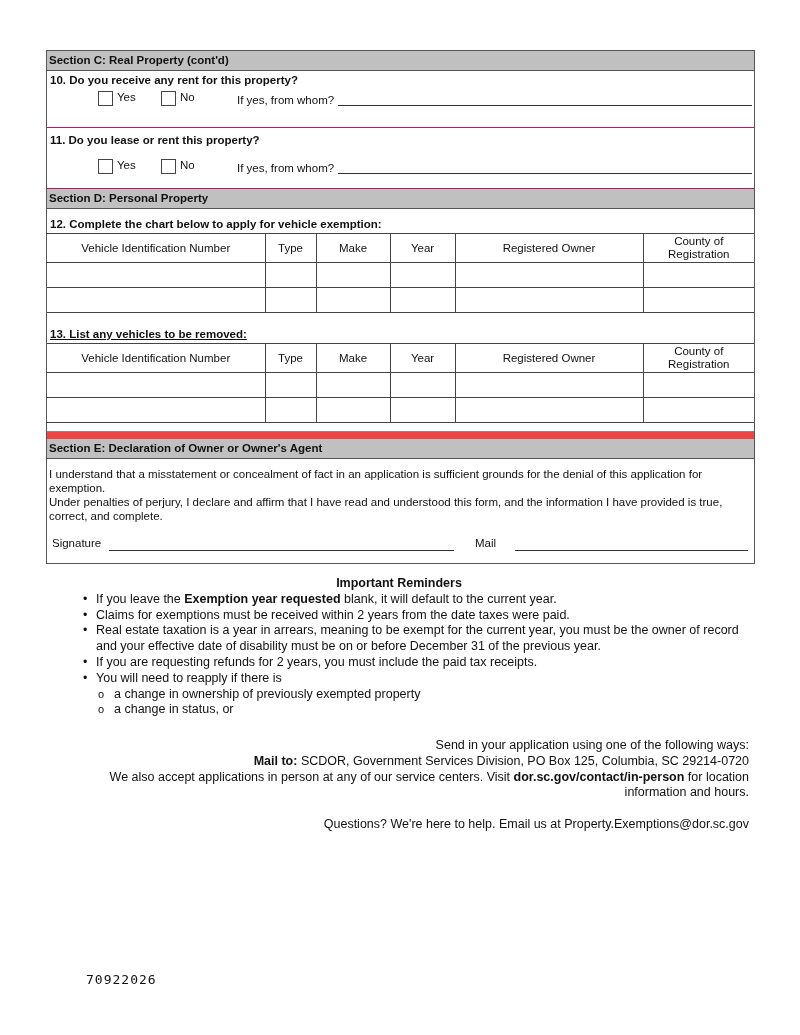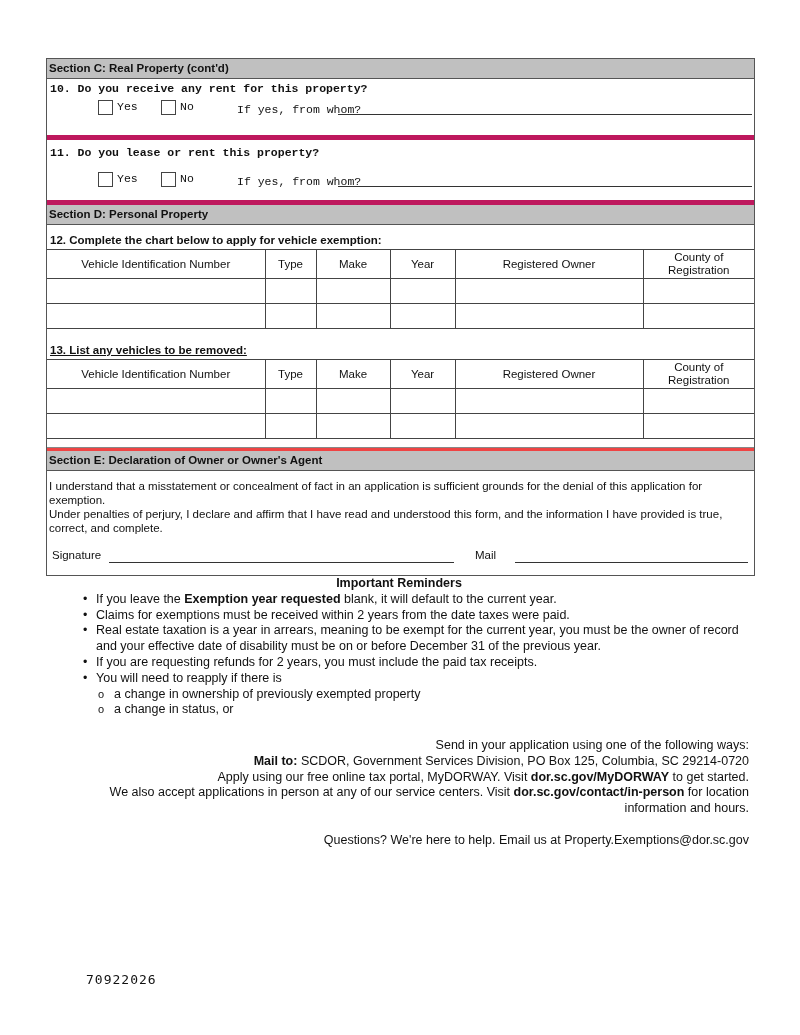--- a/index.html
+++ b/index.html
@@ -1,19 +1,19 @@
 <!DOCTYPE html>
 <html><head>
 <meta charset="utf-8">
 <style>
   html, body { margin:0; padding:0; background:#fff; }
   body { width:800px; height:1035px; position:relative; font-family:"Liberation Sans", sans-serif; color:#111; }
-  .form { position:absolute; left:46px; top:58px; width:707px; border:1px solid #555; border-bottom:1px solid #555; }
+  .form { position:absolute; left:46px; top:50px; width:707px; border:1px solid #555; border-bottom:1px solid #555; }
   .sect-head { background:#c0c0c0; font-weight:bold; font-size:11.5px; padding:3px 2px; border-bottom:1px solid #555; height:13px; line-height:13px; }
-  .block { position:relative; border-bottom:5px solid #be185d;font-family:Liberation Mono, monospace; }
+  .block { position:relative; border-bottom:1px solid #be185d; }
   .q { font-weight:bold; font-size:11.5px; padding:3px 3px; }
   .cbrow { position:relative; height:22px; font-size:11.5px; }
   .cb { position:absolute; width:13px; height:13px; border:1px solid #444; background:#fff; }
   .cblabel { position:absolute; }
   .fromlabel { position:absolute; left:190px; }
   .fromline { position:absolute; left:291px; right:2px; border-bottom:1px solid #333; height:12px; }
   table.veh { border-collapse:collapse; width:100%; font-size:11.5px; }
   table.veh th { font-weight:normal; border:1px solid #444; height:28px; text-align:center; padding:0 2px; line-height:13px; }
   table.veh td { border:1px solid #444; height:22px; }
   table.veh tr > :first-child { border-left:none; }
@@ -133,21 +133,21 @@
         <td></td>
         <td></td>
         <td></td>
         <td></td>
       </tr>
     </tbody>
       </table>
     <div style="height:8px;border-bottom:1px solid #888;"></div>
   </div>
 
-  <div class="sect-head" style="border-top:3px solid #ef4444;">Section E: Declaration of Owner or Owner's Agent</div>
+  <div class="sect-head" style="border-top:7px solid #ef4444;">Section E: Declaration of Owner or Owner's Agent</div>
   <div class="decl">
     <div>I understand that a misstatement or concealment of fact in an application is sufficient grounds for the denial of this application for exemption.</div>
     <div>Under penalties of perjury, I declare and affirm that I have read and understood this form, and the information I have provided is true, correct, and complete.</div>
   </div>
   <div class="sigrow">
     <span style="position:absolute;left:5px;top:14px;">Signature</span>
     <span style="position:absolute;left:62px;width:345px;top:14px;height:13px;border-bottom:1px solid #333;"></span>
     <span style="position:absolute;left:428px;top:14px;">Mail</span>
     <span style="position:absolute;left:468px;width:233px;top:14px;height:13px;border-bottom:1px solid #333;"></span>
   </div>
@@ -165,19 +165,18 @@
         <li>a change in ownership of previously exempted property</li>
         <li>a change in status, or</li>
       </ul>
     </li>
   </ul>
 </div>
 
 <div class="send">
   <div>Send in your application using one of the following ways:</div>
   <div><b>Mail to:</b><span> SCDOR, Government Services Division, PO Box 125, Columbia, SC 29214-0720</span></div>
-  <div><span>Apply using our free online tax portal, MyDORWAY. Visit </span><b>dor.sc.gov/MyDORWAY</b><span> to get started.</span></div>
   <div><span>We also accept applications in person at any of our service centers. Visit </span><b>dor.sc.gov/contact/in-person</b><span> for location information and hours.</span></div>
   <div style="height:16px;"></div>
   <div>Questions? We're here to help. Email us at Property.Exemptions@dor.sc.gov</div>
 </div>
 
 <div class="formnum">70922026</div>
 
 </body></html>

